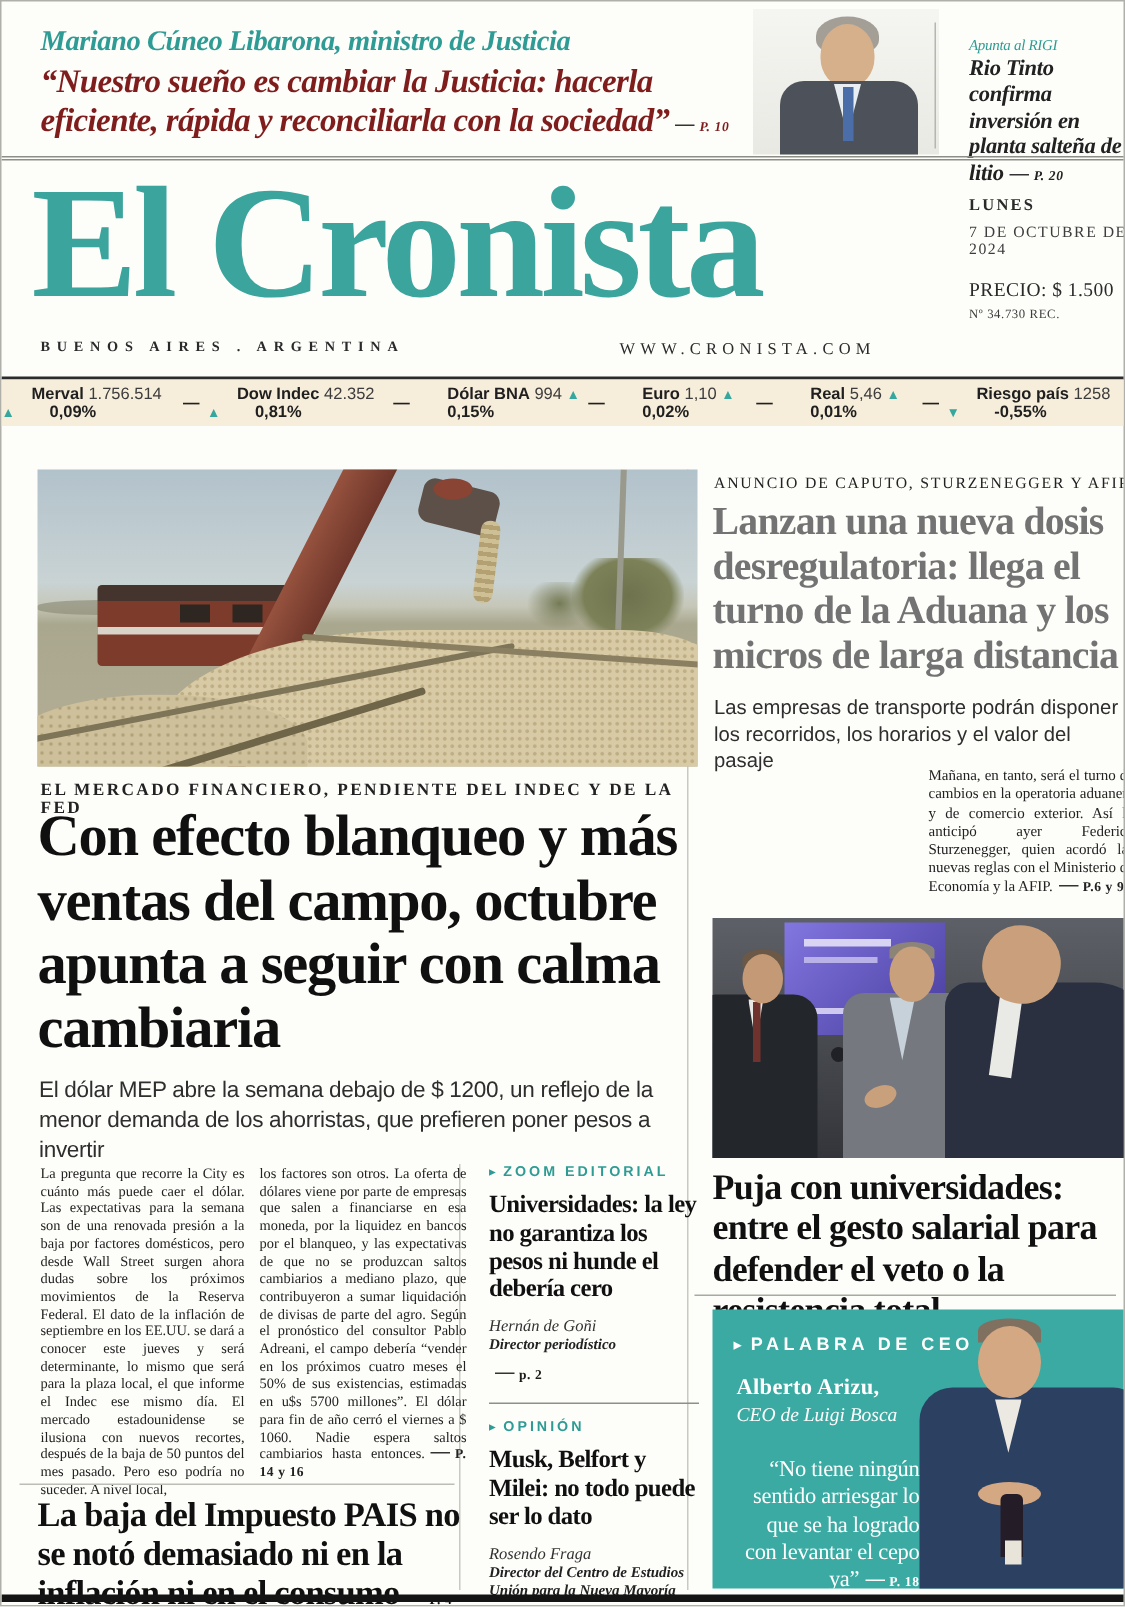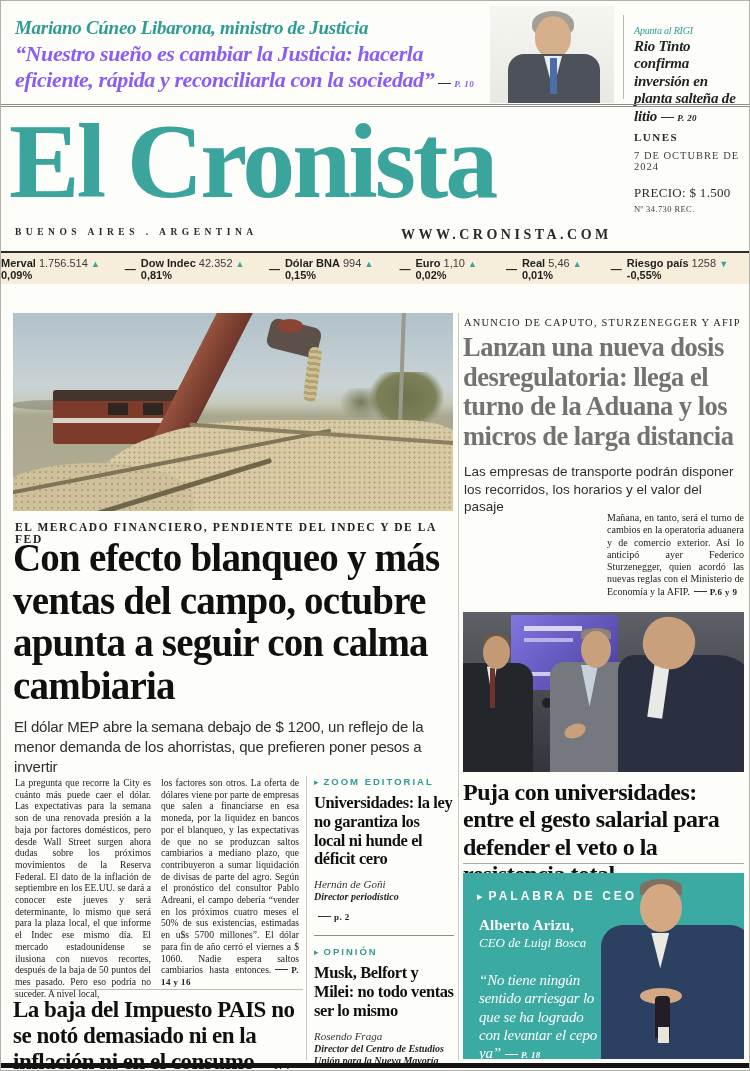--- a/index.html
+++ b/index.html
@@ -2,60 +2,60 @@
 <html><head>
 <meta charset="utf-8">
 <style>
   * { margin:0; padding:0; box-sizing:border-box; }
   html,body { background:#e8e8e4; }
   .page {
     position:relative; width:750px; height:1071px; margin:0 auto;
     background:#fdfdfa; border:1px solid #b0b0aa; overflow:hidden;
     font-family:"Liberation Serif","DejaVu Serif",serif; color:#1c1c1c;
   }
-  .abs { position:absolute; }
+  .abs { position:absolute;margin-left:12px; }
   .sans { font-family:"Liberation Sans","DejaVu Sans",sans-serif; }
   .teal { color:#2e9c94; }
   .hr { position:absolute; background:#bdbdb6; height:1px; }
   .vr { position:absolute; background:#c9c9c2; width:1px; }
 
   
   .top-kicker { left:14px; top:16px; width:470px; font-size:19px; font-weight:700; font-style:italic; letter-spacing:-0.3px; }
-  .top-quote  { left:14px; top:40px; width:474px; font-size:22px; font-weight:700; font-style:italic; line-height:1.18; letter-spacing:-0.4px; color:#8b5cf6; }
+  .top-quote  { left:14px; top:40px; width:474px; font-size:22px; font-weight:700; font-style:italic; line-height:1.18; letter-spacing:-0.4px; color:#7f1d1d; }
   .rigi-block { left:633px; top:24px; width:112px; }
   .rigi-kicker { font-size:10px; font-weight:400; font-style:italic; letter-spacing:-0.2px; }
   .rigi-head { font-size:15px; font-style:italic; font-weight:600; line-height:1.16; letter-spacing:-0.2px; margin-top:2px; color:#222; }
   .rule-top { position:absolute; left:0; top:103px; width:750px; border-top:3px double #8e8e88; }
 
   
   .ph-min { left:489px; top:5px; width:124px; height:97px; background:linear-gradient(#f5f5f1,#e9e9e4); overflow:hidden; }
   .ph-min .hair { position:absolute; left:42px; top:5px; width:42px; height:26px; border-radius:50% 50% 40% 40%; background:#a39f97; }
   .ph-min .head { position:absolute; left:45px; top:10px; width:36px; height:42px; border-radius:50% 50% 46% 46%; background:#d6b08b; }
   .ph-min .body { position:absolute; left:18px; top:48px; width:92px; height:52px; border-radius:16px 16px 0 0; background:#4d525a; }
   .ph-min .shirt { position:absolute; left:54px; top:50px; width:18px; height:34px; background:#e9eef2; clip-path:polygon(0 0,100% 0,50% 100%); }
   .ph-min .tie { position:absolute; left:60px; top:52px; width:7px; height:36px; background:#4b6ea9; }
 
   
   .logo { left:8px; top:104px; width:590px; font-size:106px; line-height:1.08; font-weight:700; color:#3ba49c; letter-spacing:-3px; }
   .place { left:14px; top:226px; font-size:9.5px; font-weight:700; letter-spacing:4.5px; color:#2a2a2a; }
-  .site  { left:400px; top:226px; width:192px; text-align:center; font-size:14px; font-weight:700; letter-spacing:3.5px; color:#2a2a2a; }
+  .site  { left:400px; top:226px; width:192px; text-align:left; font-size:11px; font-weight:400; letter-spacing:3.5px; color:#2a2a2a; }
   .mh-info { left:633px; top:130px; width:114px; font-size:10.5px; color:#2a2a2a; }
   .mh-day { font-weight:700; letter-spacing:1.5px; font-size:11px; }
   .mh-date { margin-top:7px; letter-spacing:1px; font-size:10.5px; color:#3d3d3d; }
   .mh-price { margin-top:13px; font-weight:400; font-size:13px; letter-spacing:0.3px; }
   .mh-ed { margin-top:3px; font-size:8.5px; letter-spacing:0.4px; color:#3d3d3d; }
   .mh-fp { margin-top:11px; font-size:8.5px; font-weight:700; letter-spacing:0.3px; color:#333; }
   .mh-fp div { margin-top:4px; }
   .rule-mh { position:absolute; left:0; top:250px; width:750px; height:2px; background:#2c2c2c; }
 
   
   .ticker { position:absolute; left:0; top:252px; width:750px; height:31px; background:#f6edda;
     display:flex; align-items:center; justify-content:center; gap:5px;
     font-family:"Liberation Sans","DejaVu Sans",sans-serif; font-size:11px; color:#3c3c3c; }
-  .ticker b { color:#1f1f1f; }
+  .ticker b { color:#1f1f1f;padding-left:20px; }
   .ta { font-size:9px; color:#35a79e; }
   .tsep { color:#1f1f1f; font-weight:700; }
 
   
   .vr-center { left:457px; top:312px; height:747px; }
   .vr-col3 { left:305px; top:775px; height:284px; }
   .vr-topstrip { left:622px; top:14px; height:84px; background:#b6b6af; }
 
   
   .ph-farm { left:12px; top:312px; width:440px; height:198px; overflow:hidden;
@@ -134,21 +134,21 @@
   
   .p-head { left:462px; top:778px; width:284px; font-size:24px; line-height:1.14; font-weight:700; letter-spacing:-0.5px; color:#101010; }
   .rule-puja { left:462px; top:862px; width:281px; background:#a9a9a2; }
 
   
   .ceo-box { left:462px; top:872px; width:281px; height:186px; background:#3aaaa2; overflow:hidden; color:#fff; }
   .ceo-label { position:absolute; left:14px; top:16px; font-family:"Liberation Sans","DejaVu Sans",sans-serif; font-size:12px; font-weight:700; letter-spacing:3px; }
   .ceo-label .sec-arrow { color:#fff; font-size:11px; }
   .ceo-name { position:absolute; left:16px; top:44px; font-size:15px; font-weight:700; letter-spacing:0.2px; }
   .ceo-role { position:absolute; left:16px; top:62px; font-size:13px; font-style:italic; }
-  .ceo-quote { position:absolute; left:16px; top:98px; width:122px; font-size:15px; font-style:italic; line-height:1.22; letter-spacing:-0.2px; }
+  .ceo-quote { position:absolute; left:16px; top:98px; width:122px; font-size:15px; line-height:1.22; letter-spacing:-0.2px;text-align:right; }
   .c-head { position:absolute; left:63%; top:6%; width:42px; height:48px; border-radius:50%; background:#d4a883; }
   .c-hair { position:absolute; left:63%; top:3%; width:42px; height:16px; border-radius:50% 50% 0 0; background:#80705f; }
   .c-body { position:absolute; left:49%; top:28%; width:54%; height:76%; background:#2c4062; border-radius:22px 22px 0 0; }
   .c-shirt { position:absolute; left:67%; top:32%; width:18px; height:36px; background:#ece9e2; clip-path:polygon(0 0,100% 0,50% 100%); }
   .c-hands { position:absolute; left:63%; top:62%; width:42px; height:16px; border-radius:50%; background:#d4a883; }
   .c-bottle { position:absolute; left:68.5%; top:66%; width:15px; height:42px; background:#241c26; border-radius:4px 4px 0 0; }
   .c-blabel { position:absolute; left:69.5%; top:83%; width:11px; height:16px; background:#e8e4da; }
 
   
   .dash { display:inline-block; width:13px; border-bottom:1.2px solid #333; vertical-align:3px; margin:0 3px 0 4px; }
@@ -241,29 +241,29 @@
   <div class="abs m-sub sans">El dólar MEP abre la semana debajo de $ 1200, un reflejo de la menor demanda de los ahorristas, que prefieren poner pesos a invertir</div>
   <div class="abs m-b1 bodytext">La pregunta que recorre la City es cuánto más puede caer el dólar. Las expectativas para la semana son de una renovada presión a la baja por factores domésticos, pero desde Wall Street surgen ahora dudas sobre los próximos movimientos de la Reserva Federal. El dato de la inflación de septiembre en los EE.UU. se dará a conocer este jueves y será determinante, lo mismo que será para la plaza local, el que informe el Indec ese mismo día. El mercado estadounidense se ilusiona con nuevos recortes, después de la baja de 50 puntos del mes pasado. Pero eso podría no suceder. A nivel local,</div>
   <div class="abs m-b2 bodytext">
     <span>los factores son otros. La oferta de dólares viene por parte de empresas que salen a financiarse en esa moneda, por la liquidez en bancos por el blanqueo, y las expectativas de que no se produzcan saltos cambiarios a mediano plazo, que contribuyeron a sumar liquidación de divisas de parte del agro. Según el pronóstico del consultor Pablo Adreani, el campo debería “vender en los próximos cuatro meses el 50% de sus existencias, estimadas en u$s 5700 millones”. El dólar para fin de año cerró el viernes a $ 1060. Nadie espera saltos cambiarios hasta entonces.</span><span class="dash"></span><span class="pref">P. 14 y 16</span>
   </div>
 
   <div class="abs z-col">
     <div class="sec-label">
       <span class="sec-arrow">▸</span><span>ZOOM EDITORIAL</span>
     </div>
-    <div class="z-head">Universidades: la ley no garantiza los local ni hunde el déficit cero</div>
+    <div class="z-head">Universidades: la ley no garantiza los pesos ni hunde el debería cero</div>
     <div class="z-author">Hernán de Goñi</div>
     <div class="z-role">Director periodístico</div>
     <div class="z-ref"><span class="dash"></span><span class="pref">p. 2</span></div>
     <div class="z-div"></div>
     <div class="sec-label">
       <span class="sec-arrow">▸</span><span>OPINIÓN</span>
     </div>
-    <div class="z-head">Musk, Belfort y Milei: no todo ventas ser lo mismo</div>
+    <div class="z-head">Musk, Belfort y Milei: no todo puede ser lo dato</div>
     <div class="z-author">Rosendo Fraga</div>
     <div class="z-role">Director del Centro de Estudios Unión para la Nueva Mayoría</div>
     <div class="z-ref"></div>
   </div>
 
   <div class="hr rule-impuesto"></div>
   <div class="abs imp-head">
     <span>La baja del Impuesto PAIS no se notó demasiado ni en la inflación ni en el consumo</span><span class="dash"></span><span class="pref">P. 4</span>
   </div>
 

